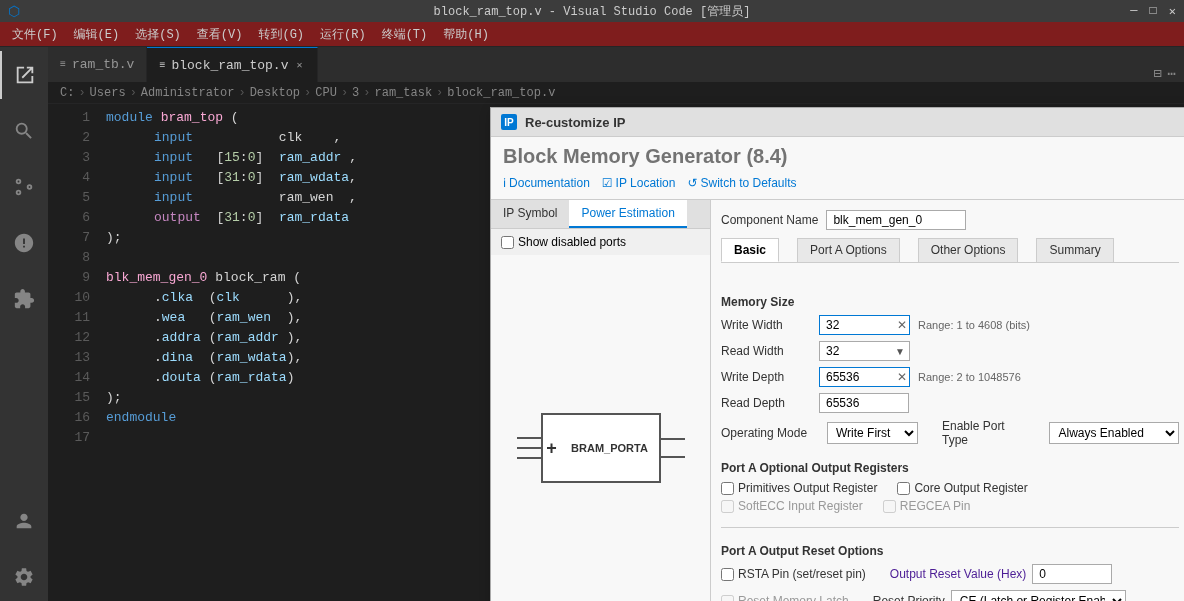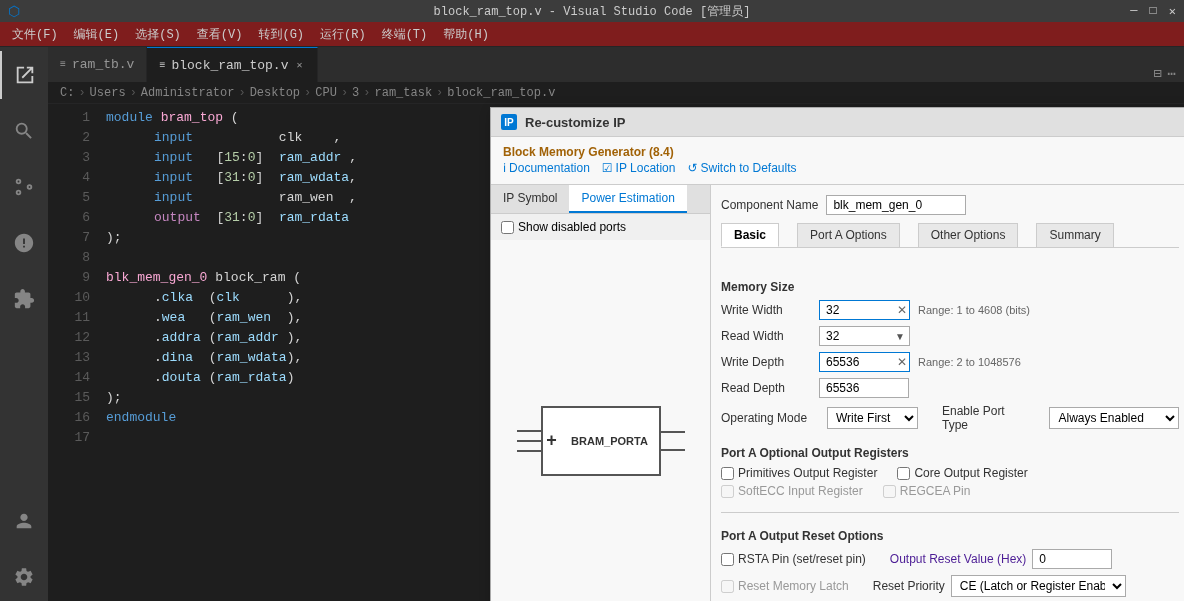--- a/index.html
+++ b/index.html
@@ -53,21 +53,21 @@
 
     
     .dialog-overlay { position: absolute; top: 60px; left: 490px; width: 700px; height: 535px; background: #f0f0f0; border: 1px solid #aaaaaa; box-shadow: 4px 4px 12px rgba(0,0,0,0.4); z-index: 100; display: flex; flex-direction: column; font-family: Arial, sans-serif; font-size: 12px; color: #000; }
     .dialog-title-bar { background: #e0e0e0; padding: 6px 10px; display: flex; align-items: center; gap: 8px; border-bottom: 1px solid #cccccc; flex-shrink: 0; }
     .dialog-icon { width: 16px; height: 16px; background: #0078d4; border-radius: 2px; display: flex; align-items: center; justify-content: center; color: white; font-size: 10px; font-weight: bold; }
     .dialog-title-text { font-size: 13px; font-weight: bold; color: #333; flex: 1; }
     .dialog-body { flex: 1; display: flex; flex-direction: column; overflow: hidden; }
 
     
     .dialog-header { padding: 8px 12px; border-bottom: 1px solid #cccccc; background: #f8f8f8; flex-shrink: 0; }
-    .dialog-product-title { font-size: 12px; font-weight: bold; color: #a16207; margin-bottom: 0; }
+    .dialog-product-title { font-size: 20px; font-weight: bold; color: #737373; margin-bottom: 6px; }
     .dialog-links { display: flex; align-items: center; gap: 12px; }
     .dialog-link { color: #0078d4; cursor: pointer; display: flex; align-items: center; gap: 3px; font-size: 12px; }
 
     
     .dialog-content { display: flex; flex: 1; overflow: hidden; }
     .dialog-left { width: 220px; background: #f0f0f0; border-right: 1px solid #cccccc; display: flex; flex-direction: column; flex-shrink: 0; }
     .dialog-tabs { display: flex; border-bottom: 1px solid #cccccc; background: #e0e0e0; }
     .dialog-tab { padding: 6px 12px; cursor: pointer; font-size: 12px; color: #333; border-bottom: 2px solid transparent; }
     .dialog-tab.active { border-bottom: 2px solid #0078d4; color: #0078d4; background: #ffffff; }
     .show-disabled { display: flex; align-items: center; gap: 4px; padding: 6px 10px; font-size: 12px; }

